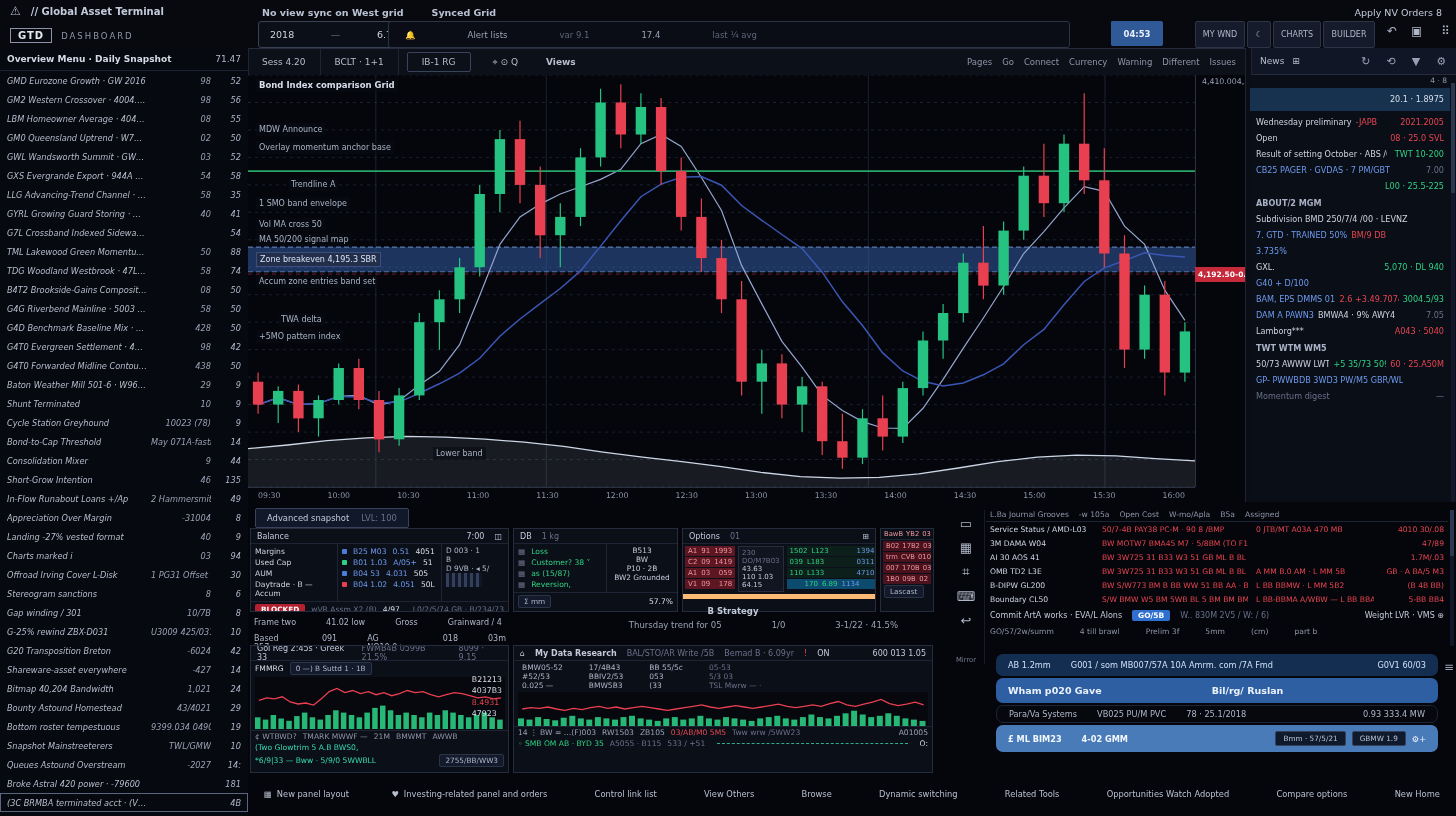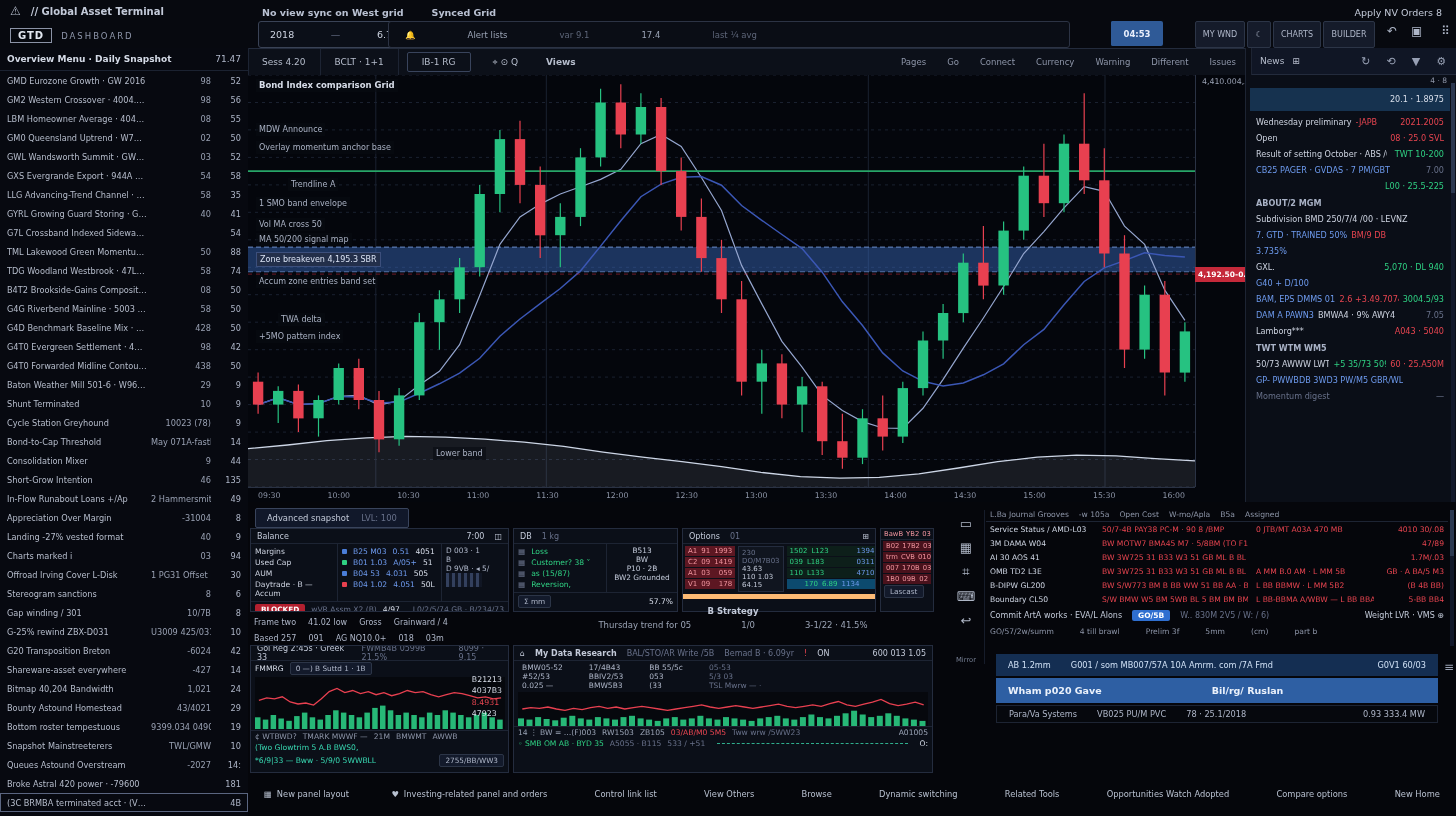--- a/index.html
+++ b/index.html
@@ -20,28 +20,28 @@
   .tb-box1{position:absolute;left:3px;top:0;width:122px;height:25px;border:1px solid #3a4356;border-radius:3px;display:flex;align-items:center;justify-content:space-between;padding:0 11px;font-size:9.5px;color:#cdd3e0;background:#0b0f18;}
   .tb-box2{position:absolute;left:133px;top:0;width:648px;height:25px;border:1px solid #2c3344;border-radius:3px;display:flex;align-items:center;gap:52px;padding:0 16px;font-size:8.5px;color:#9aa3b5;background:#0a0d15;}
   .tb-box2 .dim{color:#5d6578;}
   .btnb{position:absolute;top:0;height:25px;background:#2f5a97;color:#e8eefc;font-weight:bold;font-size:8.5px;display:flex;align-items:center;justify-content:center;border-radius:2px;}
   .btnd{position:absolute;top:0;height:25px;background:#151b2a;border:1px solid #2c3547;color:#aeb6c8;font-size:8px;display:flex;align-items:center;justify-content:center;border-radius:2px;}
   .tb-ico{position:absolute;top:3px;color:#aeb6c8;font-size:12px;}
   
   .chart-tabs{position:absolute;left:248px;top:48px;width:1002px;height:26px;background:#0c1019;border-top:1px solid #232b3c;border-bottom:1px solid #232b3c;display:flex;align-items:center;font-size:9px;color:#b6bdcc;}
   .ctab{padding:0 14px;height:100%;display:flex;align-items:center;border-right:1px solid #1d2433;}
   .ctab.boxed{border:1px solid #39445c;margin:0 8px;height:18px;border-radius:2px;}
-  .ct-right{margin-left:auto;display:flex;gap:21px;padding-right:14px;color:#8d95a8;font-size:8.5px;align-items:center;}
+  .ct-right{margin-left:auto;display:flex;gap:10px;padding-right:14px;color:#8d95a8;font-size:8.5px;align-items:center;}
   .right-head{position:absolute;left:1250px;top:48px;right:0;height:26px;background:#101625;border-bottom:1px solid #232b3c;display:flex;align-items:center;padding:0 10px;font-size:9px;color:#b6bdcc;}
   .rh-icons{margin-left:auto;display:flex;gap:16px;font-size:11px;color:#97a0b4;}
   
   .sidebar{position:absolute;left:0;top:48px;width:248px;bottom:0;background:#070910;border-right:1px solid #1d2433;overflow:hidden;}
   .side-head{height:22px;display:flex;align-items:center;padding:0 7px;font-size:9px;font-weight:bold;color:#d4dae6;border-bottom:1px solid #1b2231;}
   .side-head .v{margin-left:auto;color:#aeb6c8;font-weight:normal;}
-  .srow{height:19px;display:flex;align-items:center;padding:0 6px;border-bottom:1px solid rgba(255,255,255,0.035);font-size:8.2px;color:#b6bdcc;gap:4px;box-sizing:border-box;border:1px solid transparent;}
+  .srow{height:19px;display:flex;align-items:center;padding:0 6px;border-bottom:1px solid rgba(255,255,255,0.035);font-size:8.2px;color:#b6bdcc;gap:4px;box-sizing:border-box;border:1px solid transparent;font-style:italic;}
   .srow .n{flex:1;white-space:nowrap;overflow:hidden;text-overflow:ellipsis;}
   .srow .a{width:60px;text-align:right;color:#98a0b2;white-space:nowrap;overflow:hidden;}
   .srow .c2{width:26px;text-align:right;color:#aeb6c8;}
   
   .chart-wrap{position:absolute;left:248px;top:75px;width:997px;height:427px;background:#04060c;}
   .y-axis{position:absolute;left:947px;top:0;width:50px;height:412px;border-left:1px solid #2a3244;font-size:7.8px;color:#9aa2b4;display:flex;flex-direction:row;justify-content:space-between;padding:2px 0 2px 6px;box-sizing:border-box;}
   .price-badge{position:absolute;left:947px;top:192px;width:50px;height:15px;background:#c5293a;color:#fff;font-size:7.5px;display:flex;align-items:center;justify-content:space-between;padding:0 3px;box-sizing:border-box;font-weight:bold;}
   .x-axis{position:absolute;left:0;top:412px;width:947px;height:15px;border-top:1px solid #2a3244;display:flex;justify-content:space-between;padding:3px 10px 0 10px;font-size:7.8px;color:#8d95a8;box-sizing:border-box;}
   .ov{position:absolute;font-size:8px;color:#aab2c4;background:rgba(8,11,18,0.6);padding:0 3px;line-height:13px;white-space:nowrap;}
   .ov.title{font-weight:bold;color:#d7dde9;font-size:8.5px;}
@@ -63,35 +63,35 @@
   .snap-tab{position:absolute;left:7px;top:6px;height:18px;border:1px solid #39445c;background:#11182a;display:flex;gap:12px;align-items:center;padding:0 11px;font-size:8.4px;color:#c3cad9;border-radius:2px;}
   .panel{position:absolute;background:#0b0f18;border:1px solid #242c3e;box-sizing:border-box;overflow:hidden;}
   .phead{height:14px;display:flex;align-items:center;gap:10px;padding:0 6px;border-bottom:1px solid #1d2433;font-size:8px;color:#c3cad9;}
   .phead .sp{margin-left:auto;}
   .chip-red{background:#b3202f;color:#fff;font-size:7.3px;padding:1px 6px;border-radius:2px;font-weight:bold;}
   .chip-dark{background:#131a2b;border:1px solid #2c3547;color:#aeb6c8;font-size:7.3px;padding:1px 5px;border-radius:2px;}
   .chip-blue{background:#2f6fd0;color:#fff;font-size:7.5px;padding:1px 6px;border-radius:2px;font-weight:bold;}
   .minirow{display:flex;gap:6px;align-items:center;font-size:7.6px;padding:1px 4px;}
   .dot{width:5px;height:5px;border-radius:1px;display:inline-block;}
   .dot.b{background:#4a7dd8;} .dot.g{background:#2fd183;} .dot.r{background:#e8404f;}
-  .u-row{position:absolute;display:flex;gap:12px;font-size:8px;color:#aeb6c8;align-items:flex-start;}
+  .u-row{position:absolute;display:flex;gap:30px;font-size:8px;color:#aeb6c8;align-items:flex-start;}
   .strategy{position:absolute;left:320px;top:104px;width:330px;font-size:8.5px;color:#c3cad9;}
   .rail{position:absolute;left:700px;top:8px;width:36px;height:148px;display:flex;flex-direction:column;align-items:center;gap:9px;padding-top:6px;color:#aeb6c6;font-size:13px;border-right:1px solid #161c2a;}
   .rail .cap{font-size:6.8px;color:#767f93;margin-top:auto;}
   .rtable{position:absolute;left:738px;top:6px;width:462px;height:140px;font-size:7.6px;}
   .rt-head{display:flex;gap:10px;color:#8d95a8;padding:2px 4px;border-bottom:1px solid #1d2433;}
   .rt-row{display:flex;gap:8px;padding:2.5px 4px;align-items:baseline;}
   .rt-row .lb{width:104px;color:#cfd6e4;white-space:nowrap;overflow:hidden;flex-shrink:0;}
   .rt-row .v1{flex:1;white-space:nowrap;overflow:hidden;}
   .rt-row .v2{width:118px;white-space:nowrap;overflow:hidden;flex-shrink:0;}
   .rt-row .v3{width:62px;text-align:right;white-space:nowrap;flex-shrink:0;}
   .commit{display:flex;gap:10px;align-items:center;padding:4px 4px;font-size:8px;color:#c3cad9;}
   .rt-foot{display:flex;gap:26px;padding:2px 4px;color:#8d95a8;}
   .bars{position:absolute;left:748px;top:152px;width:442px;}
-  .bar-row{display:flex;align-items:center;gap:20px;padding:0 12px;margin-bottom:2px;box-sizing:border-box;font-size:8.2px;}
+  .bar-row{display:flex;align-items:center;gap:20px;padding:0 12px;margin-bottom:2px;box-sizing:border-box;font-size:8.2px;border-radius:7px;}
   .bb0{height:22px;background:#142e52;color:#cfe0f5;}
   .bb1{height:25px;background:#2e5fa3;color:#eaf1fb;font-weight:bold;font-size:9.5px;}
   .bb2{height:18px;background:#06080d;border:1px solid #1d2433;color:#aeb6c8;}
   .bb3{height:22px;background:#2a5a99;color:#e2ecf9;}
   .bb4{height:27px;background:#497bb8;color:#f2f7fd;font-weight:bold;}
   .bb4 .chips{margin-left:auto;display:flex;gap:6px;align-items:center;font-weight:normal;}
   .bb4 .ichip{background:#0f1a2c;border:1px solid #34415c;color:#b9c4d8;font-size:7.3px;padding:2px 7px;border-radius:2px;}
   .hamb{position:absolute;left:1196px;top:158px;color:#9aa3b5;font-size:12px;}
   .bfoot{position:absolute;left:0;right:0;top:281px;height:22px;display:flex;justify-content:space-between;align-items:center;padding:0 16px;font-size:8.3px;color:#b8c0d0;}
   .bf-item{display:flex;gap:5px;align-items:center;white-space:nowrap;}
@@ -966,21 +966,21 @@
             <span>1B0</span>
             <span>09B</span>
             <span style="margin-left:auto;">02</span>
           </div>
         </div>
       <div style="padding:1px 3px;"><span class="chip-dark">Lascast</span></div>
     </div>
 
     <div class="strategy">
       <div style="text-align:center;font-weight:bold;">B Strategy</div>
-      <div style="display:flex;gap:50px;margin-top:4px;justify-content:center;color:#9aa3b5;">
+      <div style="display:flex;gap:50px;margin-top:4px;justify-content:flex-end;color:#9aa3b5;">
         <span>Thursday trend for 05</span>
         <span>1/0</span>
         <span>3-1/22 · 41.5%</span>
       </div>
     </div>
 
     <div class="panel" style="left:2px;top:143px;width:259px;height:128px;">
       <div class="phead">
         <span>Gol Reg 2:45s · Greek 33</span>
         <span class="m">FWMB4B 0599B 21.5%</span>
@@ -1241,20 +1241,29 @@
       <div class="bar-row bb1">
         <span>Wham p020 Gave</span>
           <span style="margin-left:90px;">Bil/rg/ Ruslan</span>
       </div>
       <div class="bar-row bb2">
         <span>Para/Va Systems</span>
           <span>VB025 PU/M PVC</span>
         <span>78 · 25.1/2018</span>
           <span style="margin-left:auto;">0.93 333.4 MW</span>
       </div>
+      <div class="bar-row bb4">
+        <span>£ ML BIM23</span>
+          <span>4-02 GMM</span>
+        <div class="chips">
+          <span class="ichip">Bmm · 57/5/21</span>
+          <span class="ichip">GBMW 1.9</span>
+          <span>⚙+</span>
+        </div>
+      </div>
     </div>
     <div class="hamb">≡</div>
 
     <div class="bfoot">
 
         <div class="bf-item">
           <span>▦</span>
           <span>New panel layout</span>
         </div>
 

